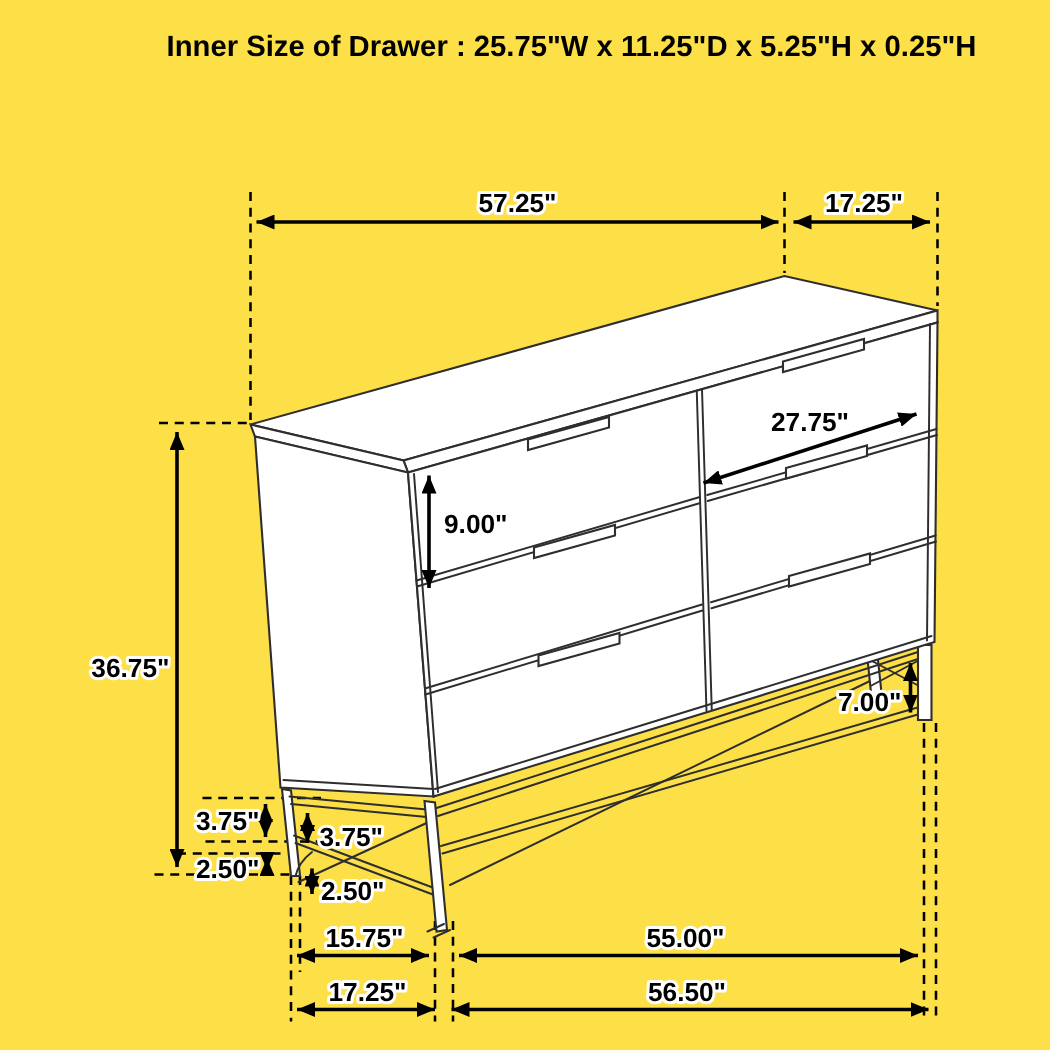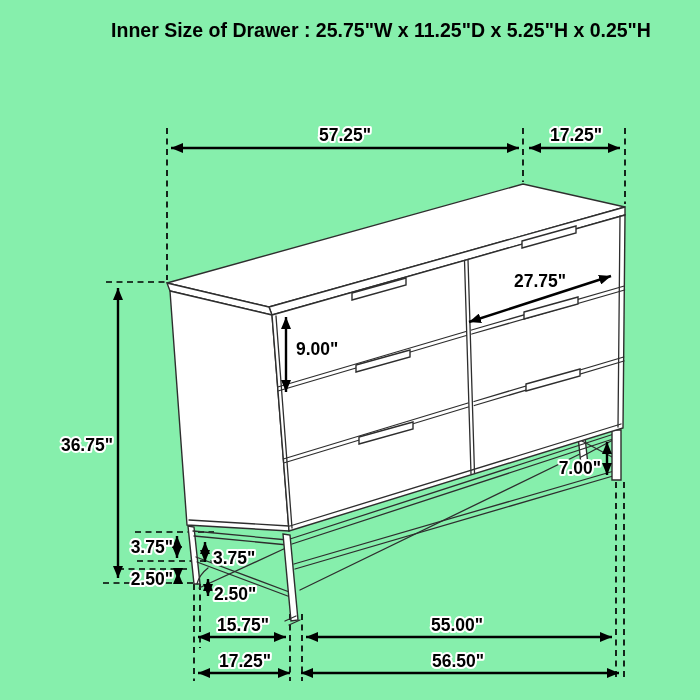--- a/index.html
+++ b/index.html
@@ -1,19 +1,19 @@
 <!DOCTYPE html>
 <html><head>
 <meta charset="utf-8">
 <style>
   html,body { margin:0; padding:0; background:#fff; }
   .canvas {
     position: relative;
     width: 700px; height: 700px;
-    background: #86efac;
+    background: #fde047;
     font-family: "Liberation Sans", sans-serif;
     overflow: hidden;
   }
   svg { position:absolute; left:0; top:0; }
   .draw   { stroke:#2e2e2e; stroke-width:1.3; fill:none; stroke-linecap:round; }
   .face   { stroke:#2e2e2e; stroke-width:1.4; fill:#ffffff; }
   .dim    { stroke:#000000; stroke-width:2.4; fill:none; }
   .ext    { stroke:#000000; stroke-width:1.7; fill:none; stroke-dasharray:6 4.5; }
   .lbl    { font: bold 17.5px "Liberation Sans", sans-serif; fill:#000;
             paint-order: stroke; stroke:#ffffff; stroke-width:4px; stroke-linejoin:round; }

